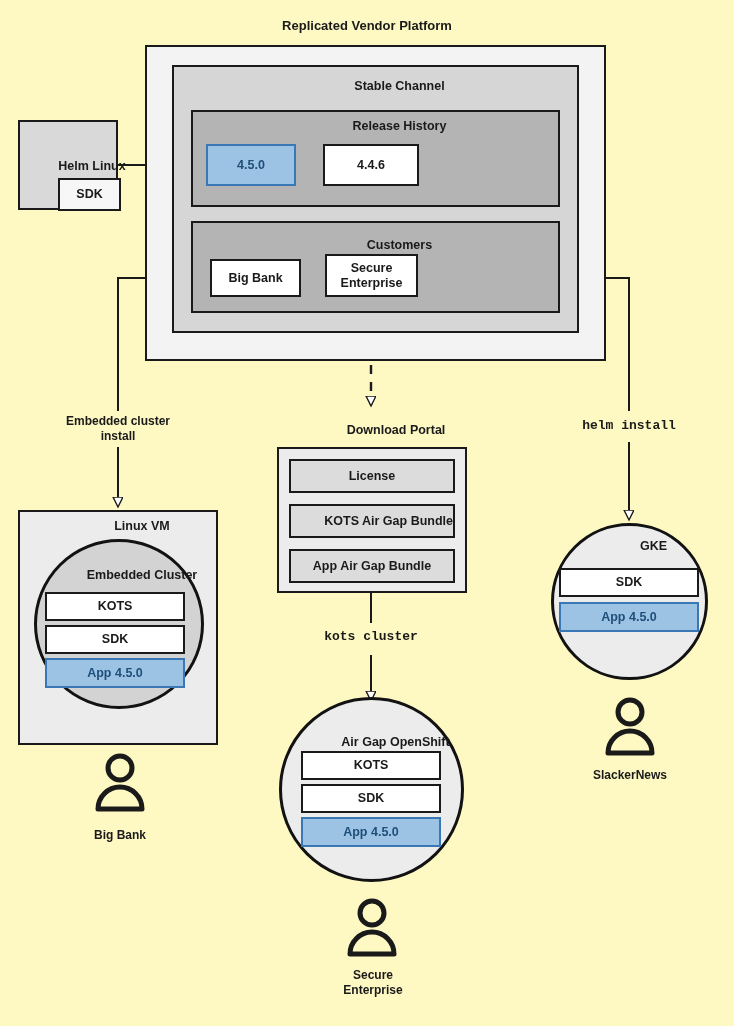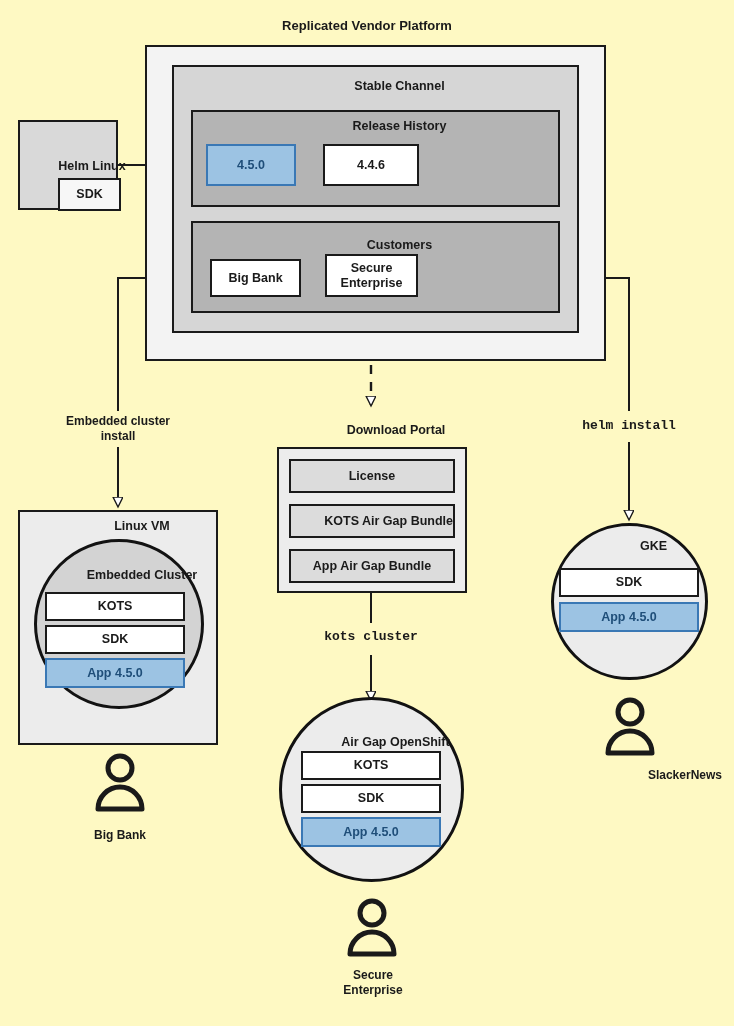--- a/index.html
+++ b/index.html
@@ -246,15 +246,15 @@
     <span>SDK</span>
   </div>
   <div class="chip sh-blue" style="left:559px;top:602px;width:140px;height:30px;">
     <span class="blue-text">App 4.5.0</span>
   </div>
 
   <svg class="person" style="left:602px;top:696px;width:56px;height:60px;" viewBox="0 0 56 60">
     <circle cx="28" cy="16" r="12" fill="none" stroke="#1a1a1a" stroke-width="5"></circle>
     <path d="M6,57 A22,22 0 0 1 50,57 Z" fill="none" stroke="#1a1a1a" stroke-width="5" stroke-linejoin="round"></path>
   </svg>
-  <div class="caption nl" style="left:538px;top:768px;width:184px;text-align:right;">SlackerNews</div>
+  <div class="caption nl" style="left:538px;top:768px;width:184px;">SlackerNews</div>
 
 </div>
 
 </body></html>

